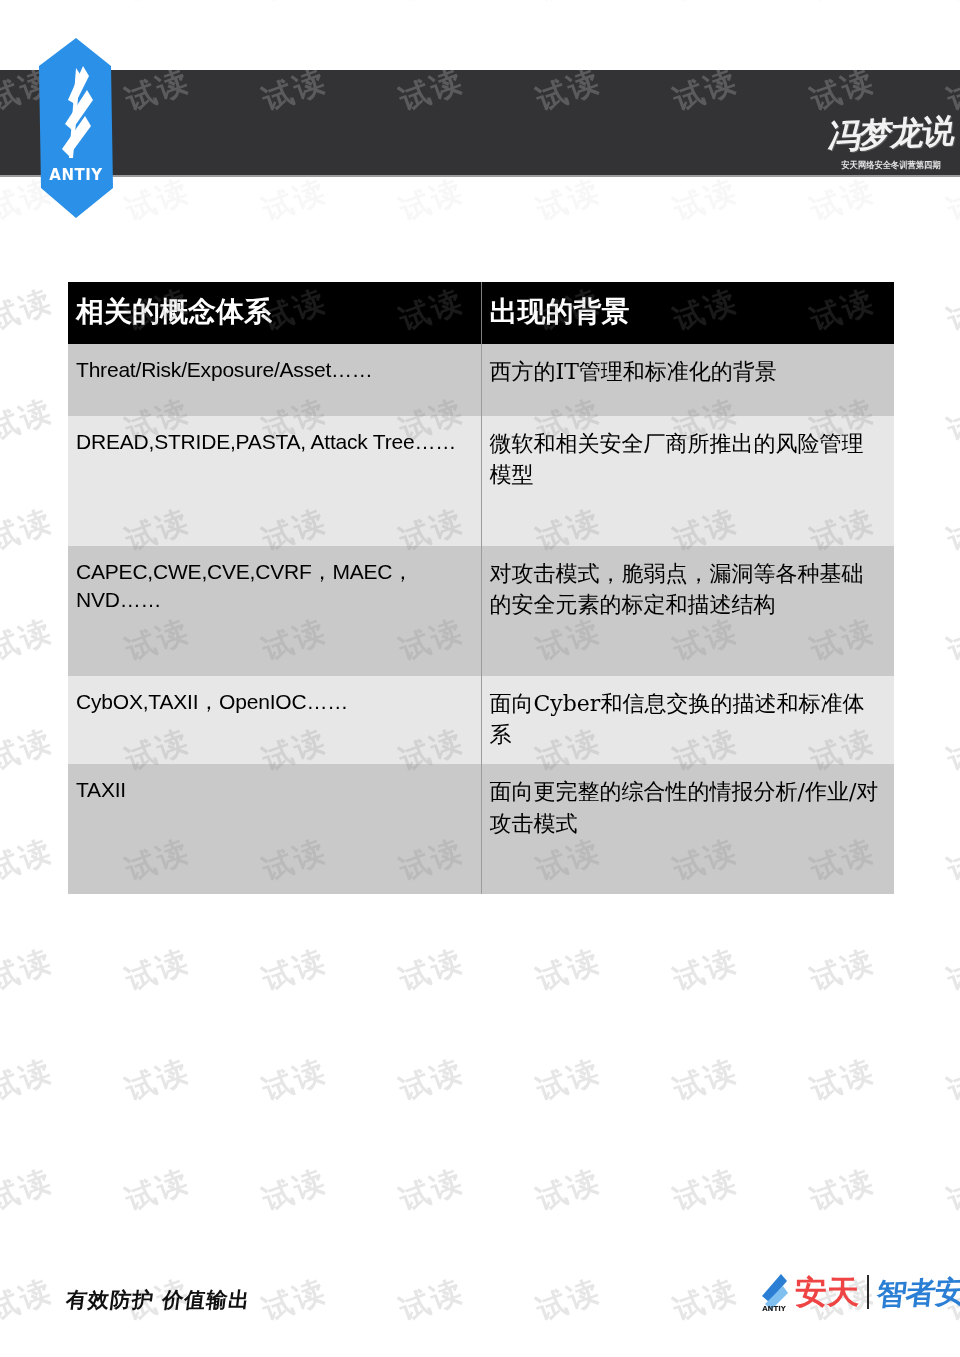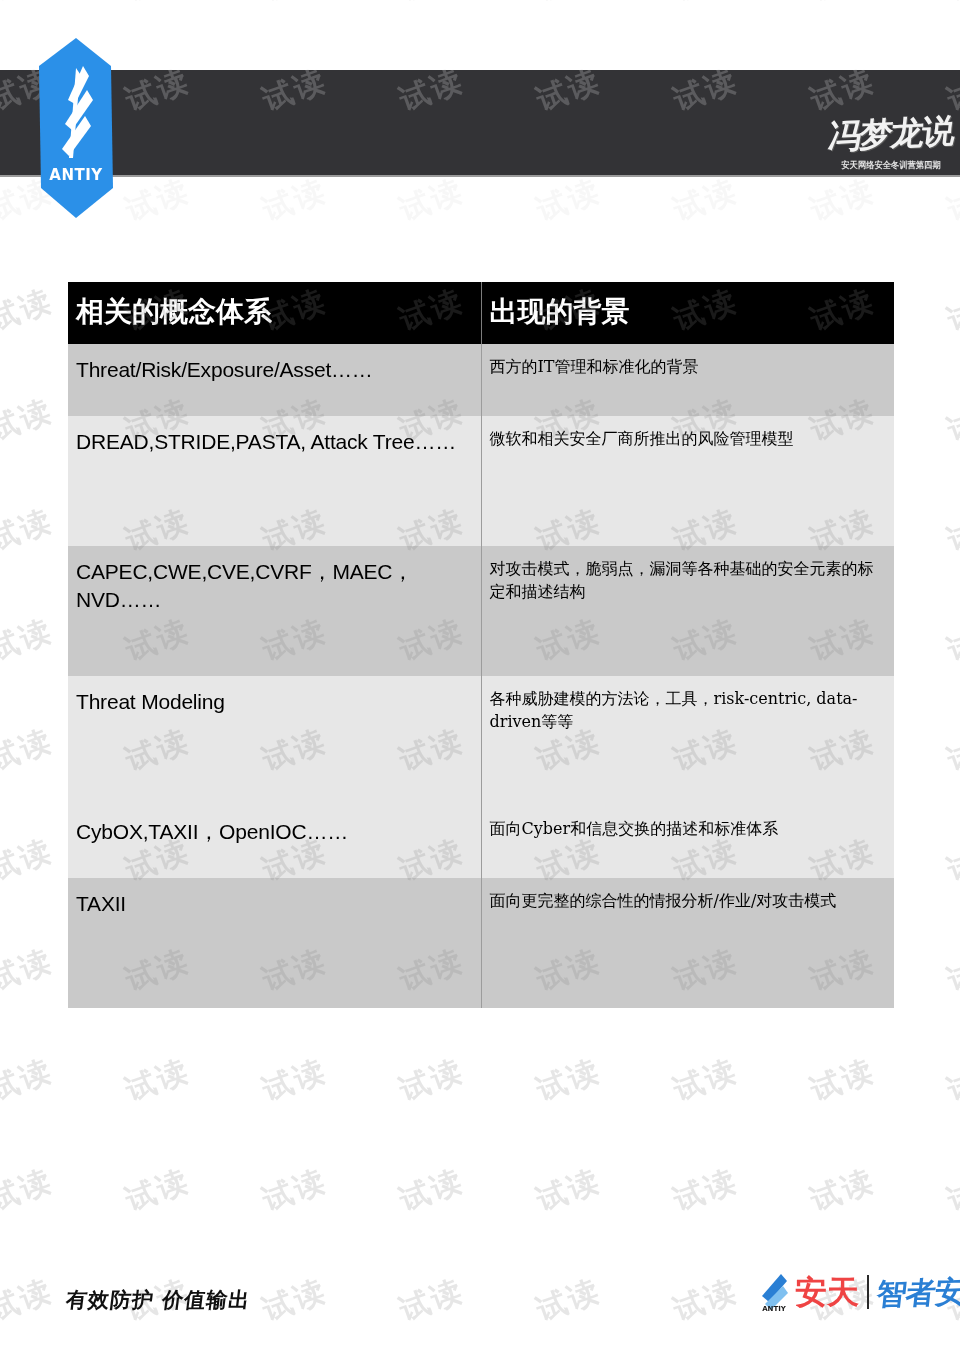--- a/index.html
+++ b/index.html
@@ -139,21 +139,21 @@
 
   .cell-concept {
     font-family: "Liberation Sans", sans-serif;
     font-size: 21px;
     font-weight: 400;
     line-height: 1.32;
     letter-spacing: -0.2px;
   }
   .cell-context {
     font-family: "DejaVu Serif", serif;
-    font-size: 16px;
+    font-size: 22px;
     font-weight: 400;
     line-height: 1.42;
     letter-spacing: 0px;
   }
 
   
   tr[data-rowspan="1"] td { height: 46px; }
   tr[data-rowspan="2"] td { height: 104px; }
 
   
@@ -254,24 +254,20 @@
         <td class="cell-concept">Threat/Risk/Exposure/Asset……</td>
         <td class="cell-context">西方的IT管理和标准化的背景</td>
       </tr>
       <tr class="band-light" data-rowspan="2">
         <td class="cell-concept">DREAD,STRIDE,PASTA, Attack Tree……</td>
         <td class="cell-context">微软和相关安全厂商所推出的风险管理模型</td>
       </tr>
       <tr class="band-dark" data-rowspan="2">
         <td class="cell-concept">CAPEC,CWE,CVE,CVRF，MAEC，NVD……</td>
         <td class="cell-context">对攻击模式，脆弱点，漏洞等各种基础的安全元素的标定和描述结构</td>
-      </tr>
-      <tr class="band-light" data-rowspan="2">
-        <td class="cell-concept">Threat Modeling</td>
-        <td class="cell-context">各种威胁建模的方法论，工具，risk-centric, data-driven等等</td>
       </tr>
       <tr class="band-light" data-rowspan="1">
         <td class="cell-concept">CybOX,TAXII，OpenIOC……</td>
         <td class="cell-context">面向Cyber和信息交换的描述和标准体系</td>
       </tr>
       <tr class="band-dark" data-rowspan="2">
         <td class="cell-concept">TAXII</td>
         <td class="cell-context">面向更完整的综合性的情报分析/作业/对攻击模式</td>
       </tr>
     </tbody>

